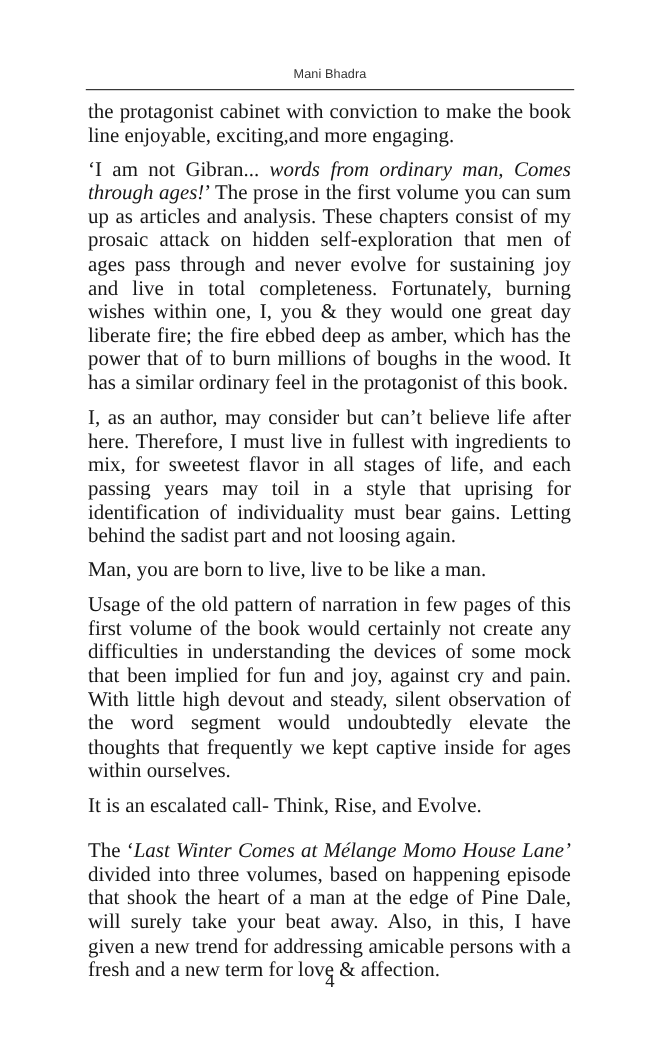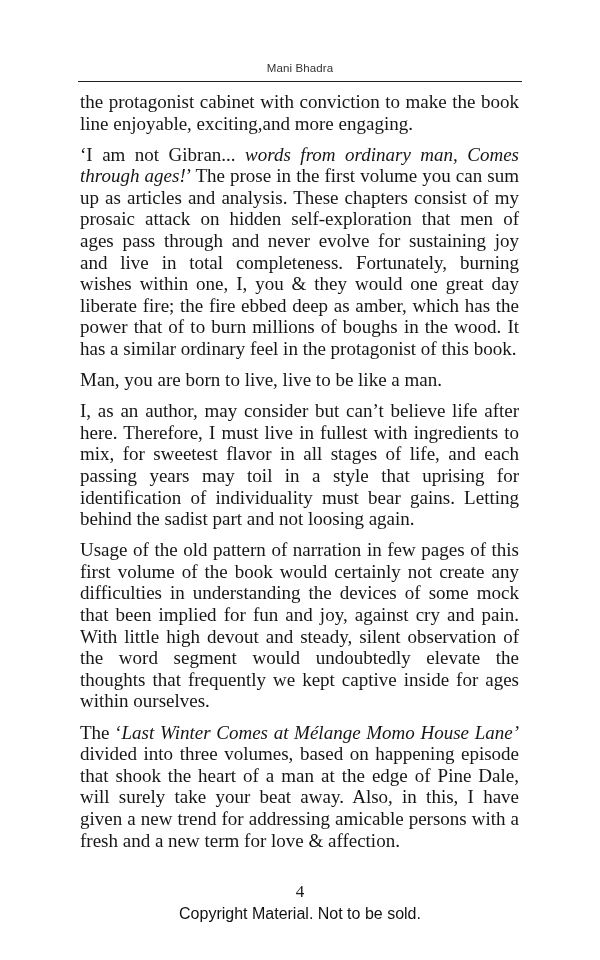--- a/index.html
+++ b/index.html
@@ -86,21 +86,21 @@
 </head>
 <body>
 
 <div class="page">
   <div class="running-head">Mani Bhadra</div>
   <div class="head-rule"></div>
 
   <div class="body-text">
     <p><span>the protagonist cabinet with conviction to make the book line enjoyable, exciting,and more engaging.</span></p>
     <p><span>‘I am not Gibran... </span><em>words from ordinary man, Comes through ages!</em><span>’ The prose in the first volume you can sum up as articles and analysis. These chapters consist of my prosaic attack on hidden self-exploration that men of ages pass through and never evolve for sustaining joy and live in total completeness. Fortunately, burning wishes within one, I, you &amp; they would one great day liberate fire; the fire ebbed deep as amber, which has the power that of to burn millions of boughs in the wood. It has a similar ordinary feel in the protagonist of this book.</span></p>
+    <p><span>I, as an author, may consider but can’t believe life after here. Therefore, I must live in fullest with ingredients to mix, for sweetest flavor in all stages of life, and each passing years may toil in a style that uprising for identification of individuality must bear gains. Letting behind the sadist part and not loosing again.</span></p>
     <p><span>Man, you are born to live, live to be like a man.</span></p>
-    <p><span>I, as an author, may consider but can’t believe life after here. Therefore, I must live in fullest with ingredients to mix, for sweetest flavor in all stages of life, and each passing years may toil in a style that uprising for identification of individuality must bear gains. Letting behind the sadist part and not loosing again.</span></p>
     <p><span>Usage of the old pattern of narration in few pages of this first volume of the book would certainly not create any difficulties in understanding the devices of some mock that been implied for fun and joy, against cry and pain. With little high devout and steady, silent observation of the word segment would undoubtedly elevate the thoughts that frequently we kept captive inside for ages within ourselves.</span></p>
+    <p class="extra-gap"><span>It is an escalated call- Think, Rise, and Evolve.</span></p>
     <p><span>The ‘</span><em>Last Winter Comes at Mélange Momo House Lane’</em><span> divided into three volumes, based on happening episode that shook the heart of a man at the edge of Pine Dale, will surely take your beat away. Also, in this, I have given a new trend for addressing amicable persons with a fresh and a new term for love &amp; affection.</span></p>
   </div>
 
   <div class="page-number">4</div>
-  <div class="footer-notice">Copyright Material. Not to be sold.</div>
 </div>
 
 </body></html>

